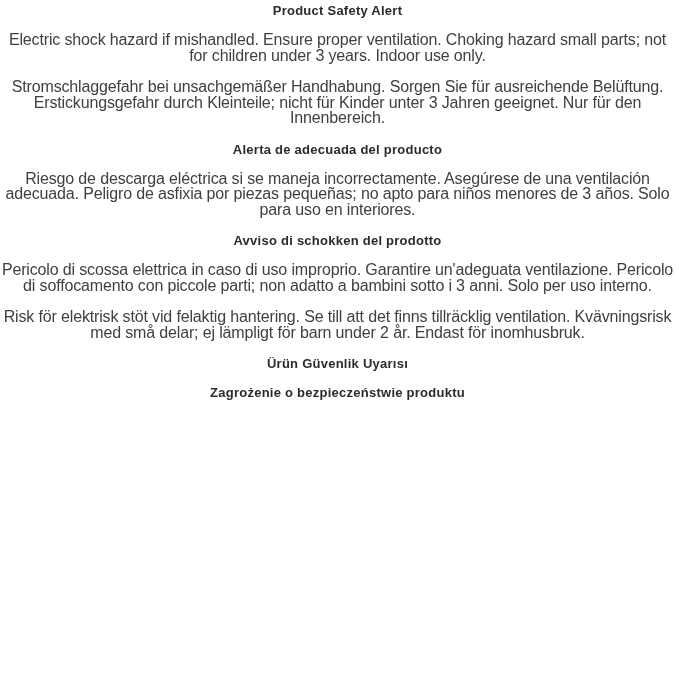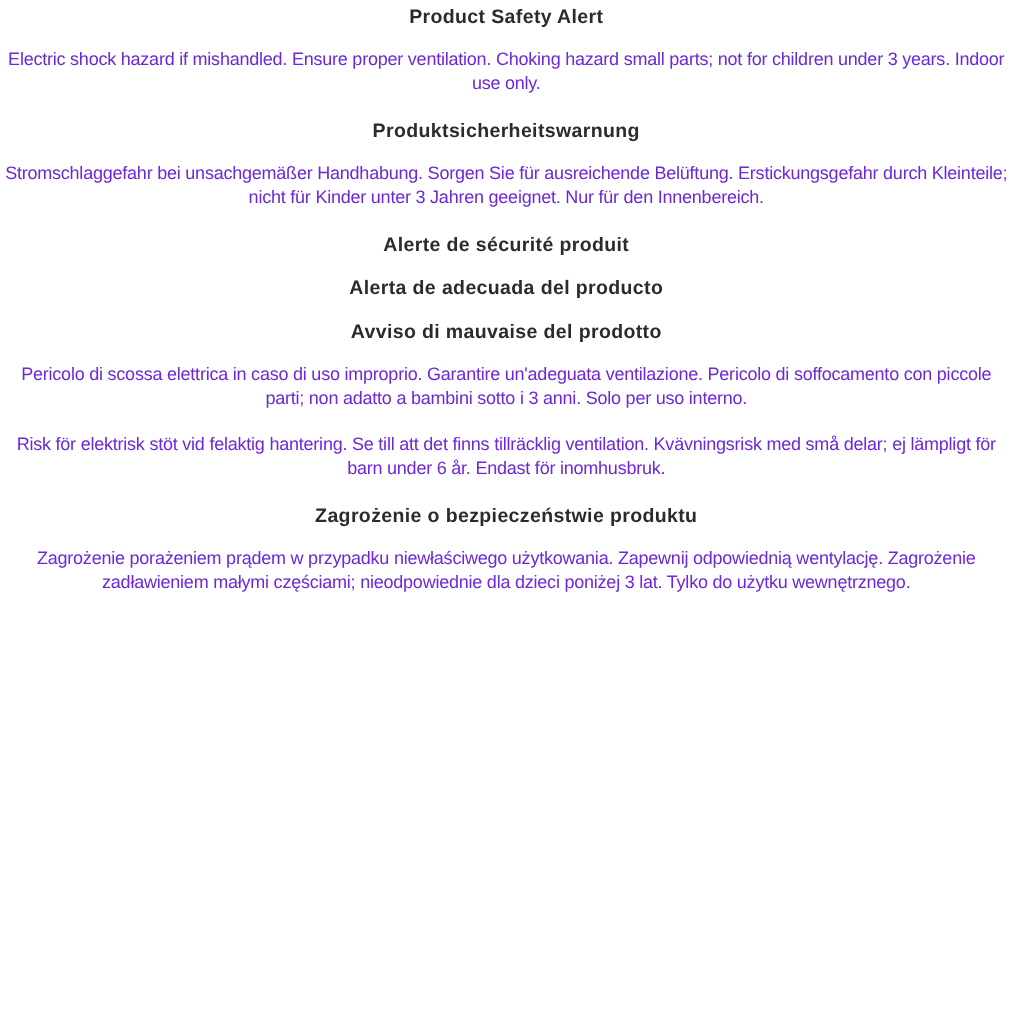--- a/index.html
+++ b/index.html
@@ -25,64 +25,63 @@
   }
   .alert-heading {
     font-size: 13px;
     font-weight: 700;
     line-height: 16px;
     letter-spacing: 0.25px;
     color: #2b2b2b;
     margin: 0 0 13px 0;
   }
   .alert-body {
-    font-size: 12px;
+    font-size: 16px;
     font-weight: 400;
     line-height: 15.5px;
     letter-spacing: -0.15px;
-    color: #6d28d9;
+    color: #404040;
     margin: 0 0 16px 0;
   }
 </style>
 </head>
 <body>
 
 <div class="doc">
 
   <section class="alert-section">
     <h2 class="alert-heading">Product Safety Alert</h2>
     <p class="alert-body">Electric shock hazard if mishandled. Ensure proper ventilation. Choking hazard small parts; not for children under 3 years. Indoor use only.</p>
   </section>
 
   <section class="alert-section">
-    <h2 class="alert-heading">Produktsicherheitswarnung</h2>
     <p class="alert-body">Stromschlaggefahr bei unsachgemäßer Handhabung. Sorgen Sie für ausreichende Belüftung. Erstickungsgefahr durch Kleinteile; nicht für Kinder unter 3 Jahren geeignet. Nur für den Innenbereich.</p>
-  </section>
-
-  <section class="alert-section">
-    <h2 class="alert-heading">Alerte de sécurité produit</h2>
-  </section>
-
-  <section class="alert-section">
-    <h2 class="alert-heading">Alerta de adecuada del producto</h2>
-  </section>
-
-  <section class="alert-section">
-    <h2 class="alert-heading">Avviso di mauvaise del prodotto</h2>
-    <p class="alert-body">Pericolo di scossa elettrica in caso di uso improprio. Garantire un'adeguata ventilazione. Pericolo di soffocamento con piccole parti; non adatto a bambini sotto i 3 anni. Solo per uso interno.</p>
-  </section>
-
-  <section class="alert-section">
-    <p class="alert-body">Risk för elektrisk stöt vid felaktig hantering. Se till att det finns tillräcklig ventilation. Kvävningsrisk med små delar; ej lämpligt för barn under 6 år. Endast för inomhusbruk.</p>
   </section>
 
   <section class="alert-section">
   </section>
 
   <section class="alert-section">
+    <h2 class="alert-heading">Alerta de adecuada del producto</h2>
+    <p class="alert-body">Riesgo de descarga eléctrica si se maneja incorrectamente. Asegúrese de una ventilación adecuada. Peligro de asfixia por piezas pequeñas; no apto para niños menores de 3 años. Solo para uso en interiores.</p>
+  </section>
+
+  <section class="alert-section">
+    <h2 class="alert-heading">Avviso di schokken del prodotto</h2>
+    <p class="alert-body">Pericolo di scossa elettrica in caso di uso improprio. Garantire un'adeguata ventilazione. Pericolo di soffocamento con piccole parti; non adatto a bambini sotto i 3 anni. Solo per uso interno.</p>
+  </section>
+
+  <section class="alert-section">
+    <p class="alert-body">Risk för elektrisk stöt vid felaktig hantering. Se till att det finns tillräcklig ventilation. Kvävningsrisk med små delar; ej lämpligt för barn under 2 år. Endast för inomhusbruk.</p>
+  </section>
+
+  <section class="alert-section">
+    <h2 class="alert-heading">Ürün Güvenlik Uyarısı</h2>
+  </section>
+
+  <section class="alert-section">
     <h2 class="alert-heading">Zagrożenie o bezpieczeństwie produktu</h2>
-    <p class="alert-body">Zagrożenie porażeniem prądem w przypadku niewłaściwego użytkowania. Zapewnij odpowiednią wentylację. Zagrożenie zadławieniem małymi częściami; nieodpowiednie dla dzieci poniżej 3 lat. Tylko do użytku wewnętrznego.</p>
   </section>
 
   <section class="alert-section">
   </section>
 
 </div>
 
 </body></html>

